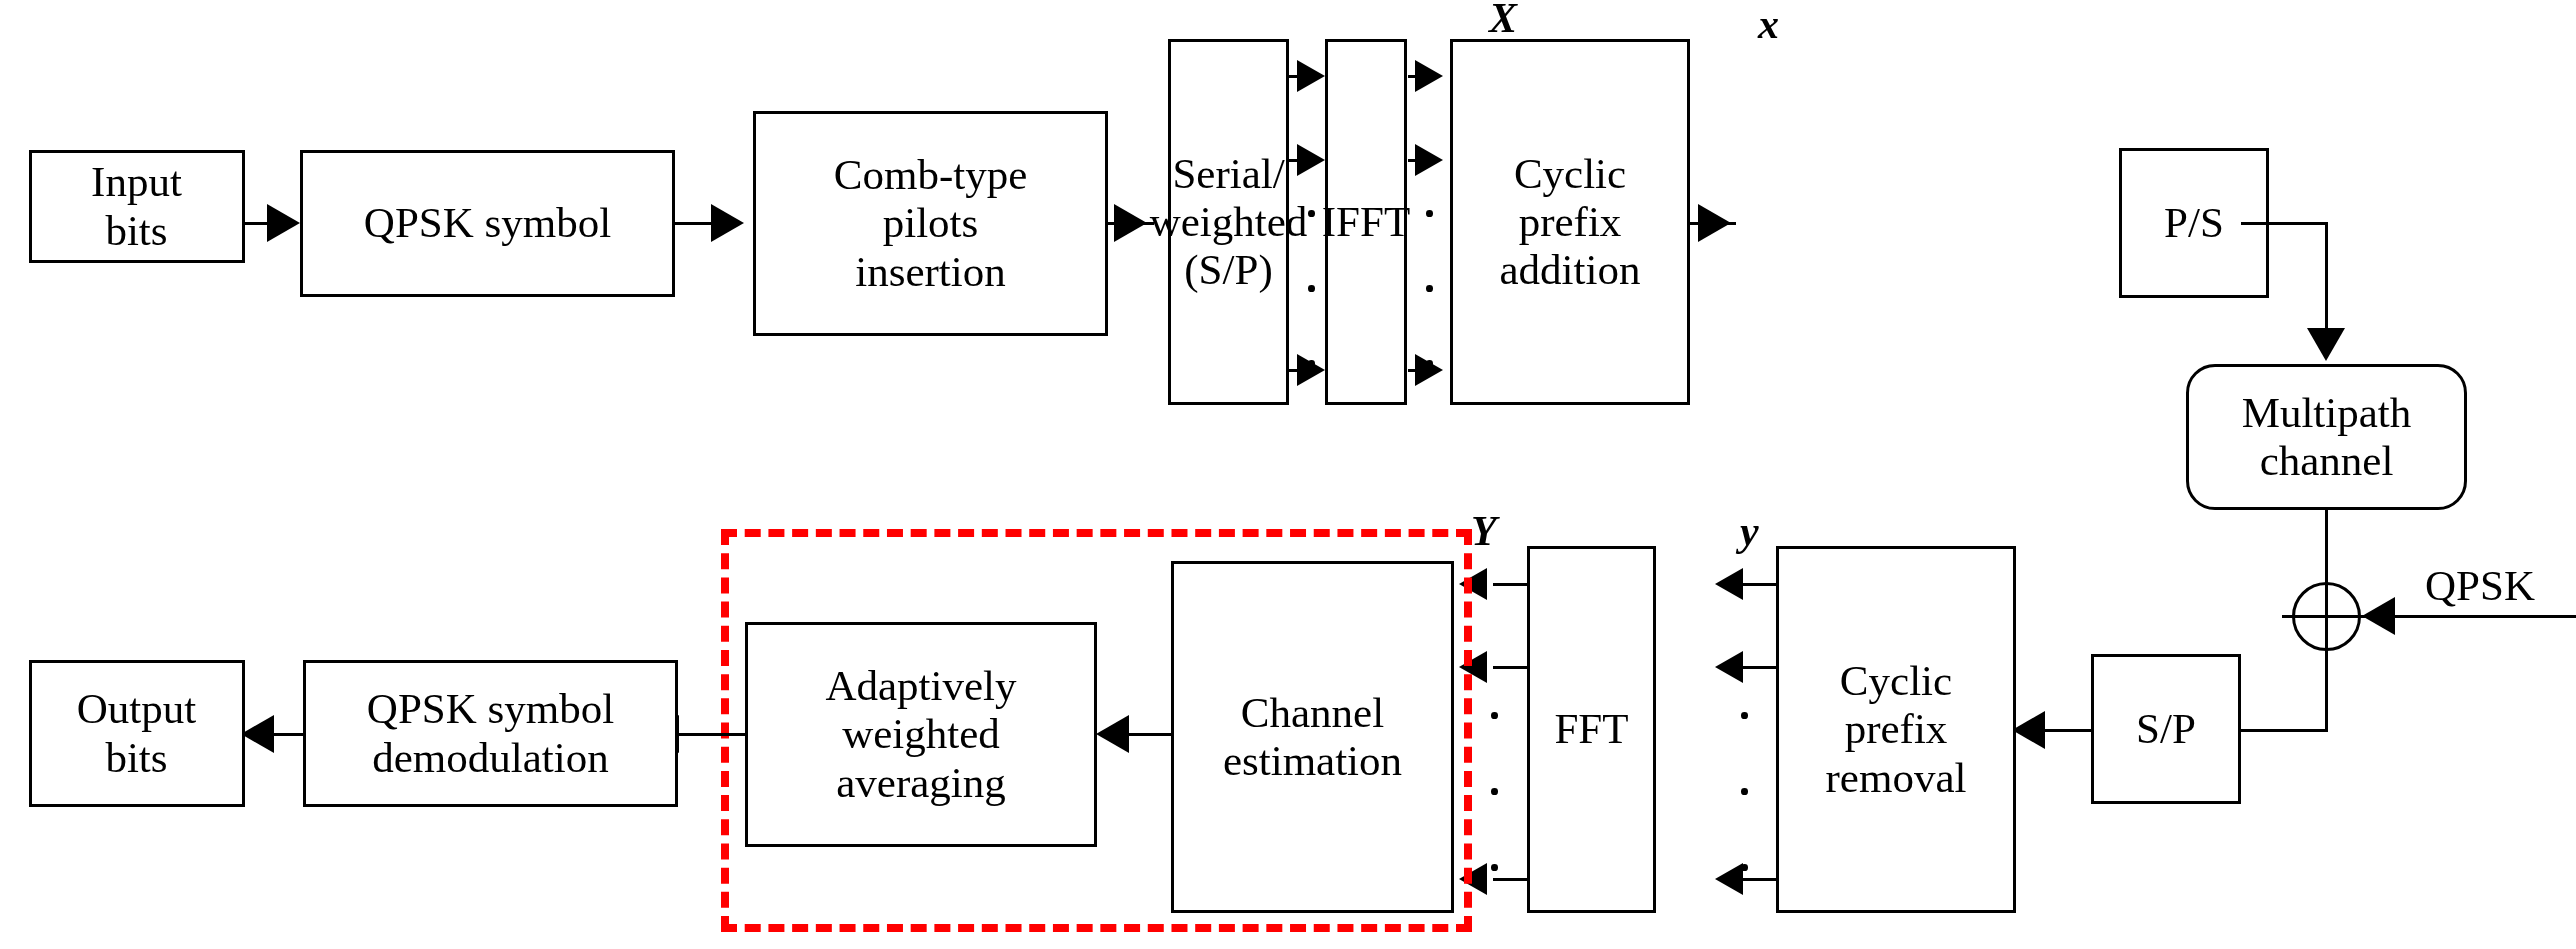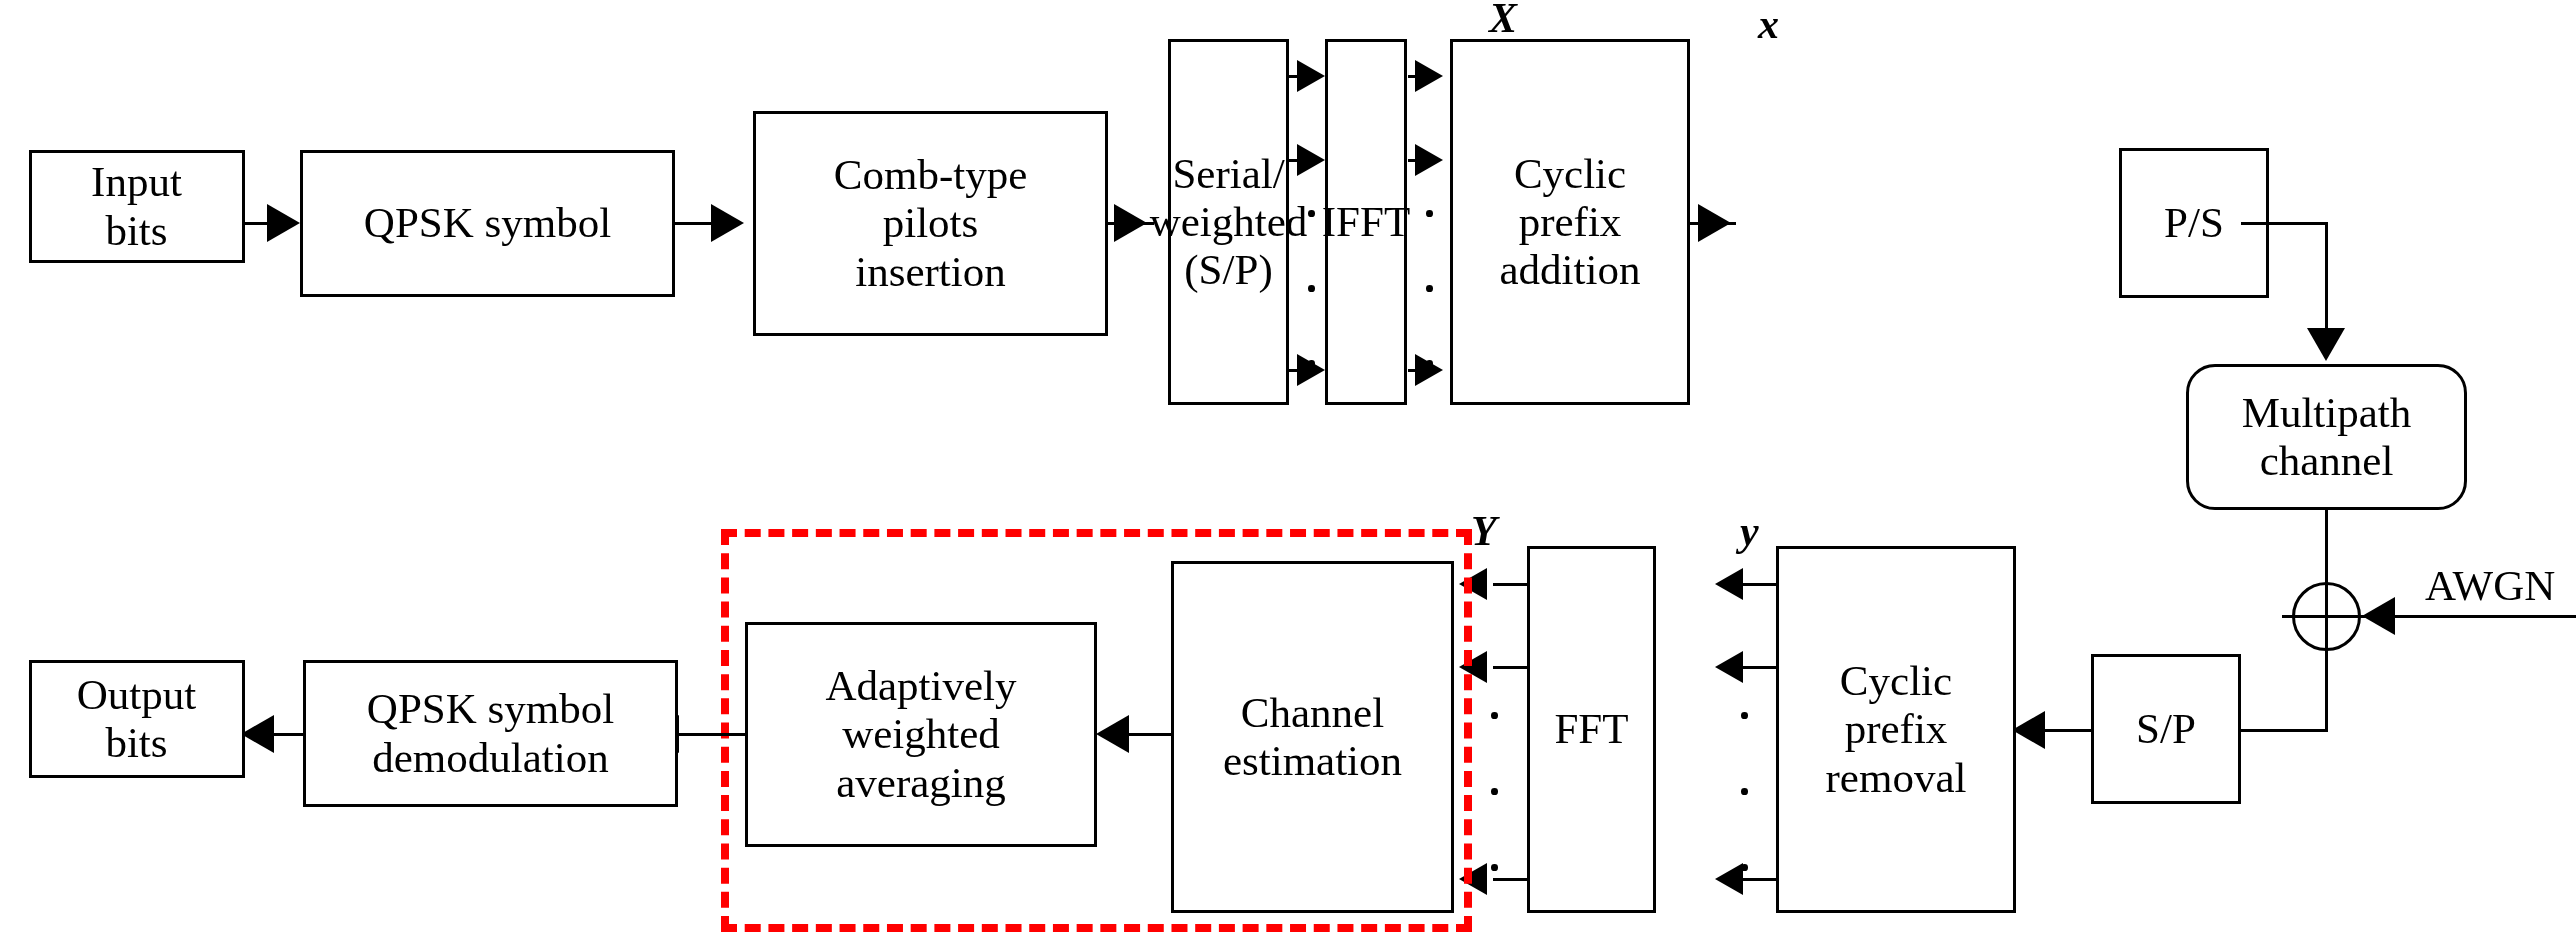--- a/index.html
+++ b/index.html
@@ -157,21 +157,21 @@
 
   <div class="vline" style="left:2325px;top:510px;height:72px;"></div>
 
   <div class="sum" style="left:2292px;top:582px;width:69px;height:69px;">
     <div class="cx" style="left:30px;top:-13.5px;width:3px;height:93px;"></div>
     <div class="cx" style="left:-13.5px;top:30px;width:93px;height:3px;"></div>
   </div>
 
   <div class="hline" style="left:2395px;top:615px;width:181px;"></div>
   <div class="ar ar-l" style="left:2362px;top:597px;"></div>
-  <div class="plabel" style="left:2425px;top:564px;">AWGN</div>
+  <div class="plabel" style="left:2425px;top:564px;">QPSK</div>
 
   <div class="vline" style="left:2325px;top:651px;height:81px;"></div>
   <div class="hline" style="left:2241px;top:729px;width:87px;"></div>
   <div class="ar ar-l" style="left:2208px;top:711px;"></div>
 
   <div class="blk" style="left:2091px;top:654px;width:150px;height:150px;">
     <div>
       <span>S/P</span>
     </div>
   </div>
@@ -253,21 +253,21 @@
   <div class="blk" style="left:303px;top:660px;width:375px;height:147px;">
     <div>
       <span>QPSK symbol</span>
       <span>demodulation</span>
     </div>
   </div>
 
   <div class="hline" style="left:274px;top:733px;width:30px;"></div>
   <div class="ar ar-l" style="left:241px;top:715px;"></div>
 
-  <div class="blk" style="left:28.5px;top:660px;width:216px;height:118px;align-items:center;">
+  <div class="blk" style="left:28.5px;top:660px;width:216px;height:147px;align-items:center;">
     <div>
       <span>Output</span>
       <span>bits</span>
     </div>
   </div>
 
 </div>
 
 
 </body></html>

